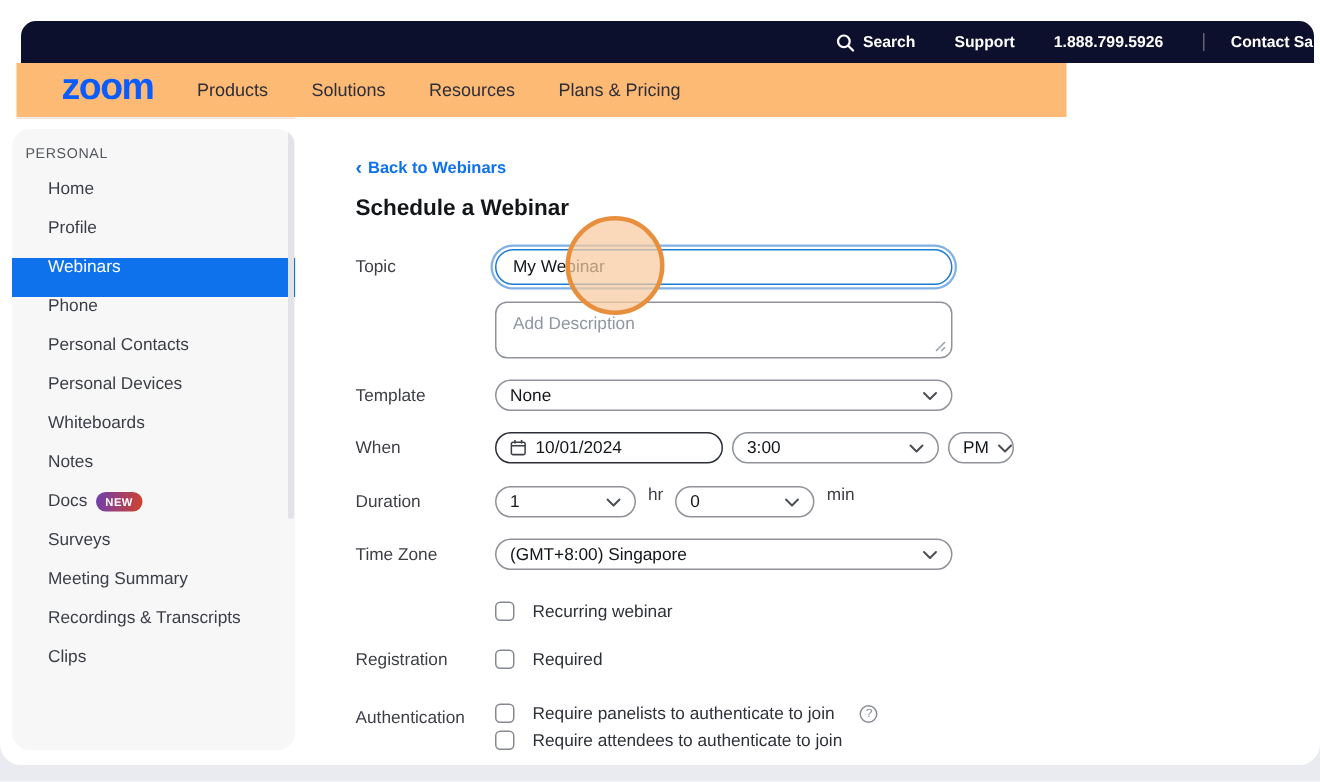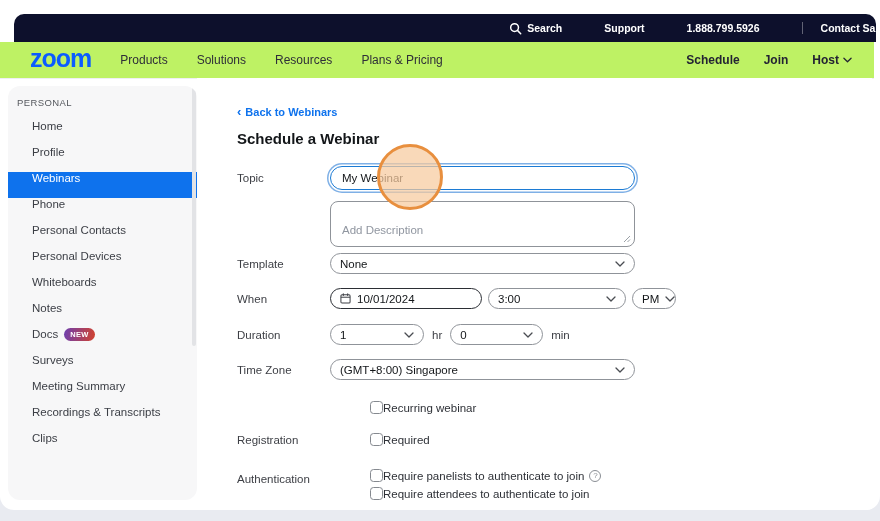--- a/index.html
+++ b/index.html
@@ -15,27 +15,27 @@
     position:absolute; left:0; top:0; width:880px; height:510px;
     background:#ffffff; border-radius:0 0 14px 14px; overflow:hidden;
   }
   
   .topbar{
     position:absolute; left:14px; top:14px; width:862px; height:28px;
     background:#0d102c; border-radius:10px 10px 0 0;
     display:flex; align-items:center; justify-content:flex-end;
     overflow:hidden; color:#fff; font-size:10.5px; font-weight:600;
   }
-  .topbar .tb-item{ display:flex; align-items:center; gap:5px; margin-right:42px; white-space:nowrap; cursor:pointer; }
+  .topbar .tb-item{ display:flex; align-items:center; gap:5px; margin-right:26px; white-space:nowrap; cursor:pointer; }
   .topbar .tb-divider{ width:1px; height:12px; background:rgba(255,255,255,0.35); margin-right:18px; }
   .topbar .tb-contact{ margin-right:-14px; }
   
   .navbar{
-    position:absolute; left:0; top:42px; width:874px; height:37px;
-    background:#bef264; display:flex; align-items:center;
+    position:absolute; left:11px; top:42px; width:700px; height:37px;
+    background:#fdba74; display:flex; align-items:center;
     border-bottom:1px solid #efeff3;
   }
   .nav-logo{ font-size:25px; font-weight:700; color:#0b5cff; letter-spacing:-1px; margin-left:30px; line-height:1; padding-bottom:3px; cursor:pointer; }
   .nav-links{ display:flex; gap:29px; margin-left:29px; font-size:12px; color:#2e2e38; }
   .nav-links .nav-link{ cursor:pointer; }
   .nav-right{ margin-left:auto; margin-right:22px; display:flex; gap:24px; font-size:12px; font-weight:600; color:#232333; align-items:center; }
   .nav-right .nav-link{ cursor:pointer; display:flex; align-items:center; gap:4px; }
   
   .sidebar{
     position:absolute; left:8px; top:86px; width:189px; height:414px;
@@ -55,53 +55,53 @@
   }
   .sidebar-scrollbar{
     position:absolute; right:1px; top:0; width:4px; height:260px;
     background:#e2e3e6; border-radius:2px;
   }
   
   .main{ position:absolute; left:197px; top:78px; width:675px; height:432px; background:#fff; }
   .back-link{ position:absolute; left:40px; top:27px; font-size:11px; font-weight:600; color:#0e72ed; cursor:pointer; display:flex; align-items:center; gap:4px; }
   .back-link .chev{ font-size:13px; line-height:1; }
   .page-title{ position:absolute; left:40px; top:52px; font-size:15px; font-weight:700; color:#131619; }
-  .form-row{ position:absolute; left:40px; display:flex; align-items:center; }
+  .form-row{ position:absolute; left:40px; display:flex; align-items:flex-start; }
   .form-label{ width:93px; flex-shrink:0; font-size:11.5px; color:#3d3f45; align-self:center; }
   .form-label.top{ align-self:flex-start; padding-top:4px; }
   
   .text-input{
     width:305px; height:24px; border:1.5px solid #1c7bd4; border-radius:12px;
     padding:0 11px; font-size:11.5px; color:#131619; font-family:inherit;
     background:#fff; outline:none;
     box-shadow:0 0 0 1.5px #ffffff, 0 0 0 3px #7fb0e6;
   }
   .textarea{
     width:305px; height:38px; border:1px solid #8f9399; border-radius:8px;
-    padding:22px 11px; font-size:11.5px; color:#9096a0; background:#fff; position:relative;
+    padding:8px 11px; font-size:11.5px; color:#9096a0; background:#fff; position:relative;
     cursor:text;
   }
   .resize-handle{ position:absolute; right:3px; bottom:3px; }
   .select{
     height:21px; border:1px solid #8f9399; border-radius:10.5px; background:#fff;
     display:flex; align-items:center; justify-content:space-between;
     padding:0 9px; font-size:11.5px; color:#131619; cursor:pointer; white-space:nowrap;
   }
   .select .chev-svg{ flex-shrink:0; margin-left:6px; }
   .w-full{ width:305px; }
   .date-input{
     width:152px; height:21px; border:1.3px solid #2b2e34; border-radius:10.5px; background:#fff;
     display:flex; align-items:center; gap:6px; padding:0 9px; font-size:11.5px; color:#131619; cursor:pointer;
   }
   .unit-label{ font-size:11.5px; color:#3d3f45; margin:0 8px; }
   .checkbox{
     width:13px; height:13px; border:1px solid #85898f; border-radius:3.5px; background:#fff;
     flex-shrink:0; cursor:pointer;
   }
-  .check-row{ display:flex; align-items:center; gap:0; font-size:11.5px; color:#2e3137;margin-left:40px; }
+  .check-row{ display:flex; align-items:center; gap:12px; font-size:11.5px; color:#2e3137; }
   .help-icon{
     width:12px; height:12px; border:1px solid #8a8e94; border-radius:50%; color:#8a8e94;
     font-size:8px; display:inline-flex; align-items:center; justify-content:center; margin-left:5px;
     cursor:pointer;
   }
   .auth-stack{ display:flex; flex-direction:column; gap:5px; }
   
   .click-annotation{
     position:absolute; left:377px; top:144px; width:66px; height:66px; border-radius:50%;
     background:rgba(247,202,158,0.72); border:3px solid #e88f3e; z-index:50;
@@ -132,30 +132,20 @@
     </div>
   </div>
 
   <div class="navbar">
     <div class="nav-logo">zoom</div>
     <div class="nav-links">
       <span class="nav-link">Products</span>
       <span class="nav-link">Solutions</span>
       <span class="nav-link">Resources</span>
       <span class="nav-link">Plans &amp; Pricing</span>
-    </div>
-    <div class="nav-right">
-      <span class="nav-link">Schedule</span>
-      <span class="nav-link">Join</span>
-      <span class="nav-link">
-        <span>Host</span>
-        <svg width="9" height="6" viewBox="0 0 10 6" fill="none">
-            <path d="M1 1l4 4 4-4" stroke="#232333" stroke-width="1.4" stroke-linecap="round" stroke-linejoin="round"></path>
-          </svg>
-      </span>
     </div>
   </div>
 
   <div class="sidebar">
     <div class="sidebar-section">PERSONAL</div>
     <div id="sidebar-list">
         <div class="sidebar-item">
           <span>Home</span>
         </div>
         <div class="sidebar-item">

